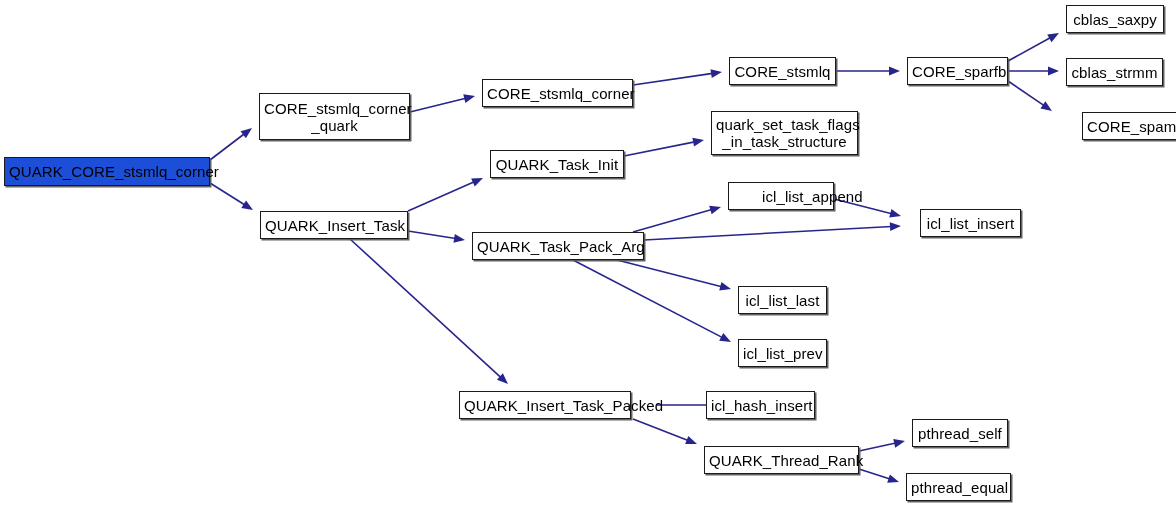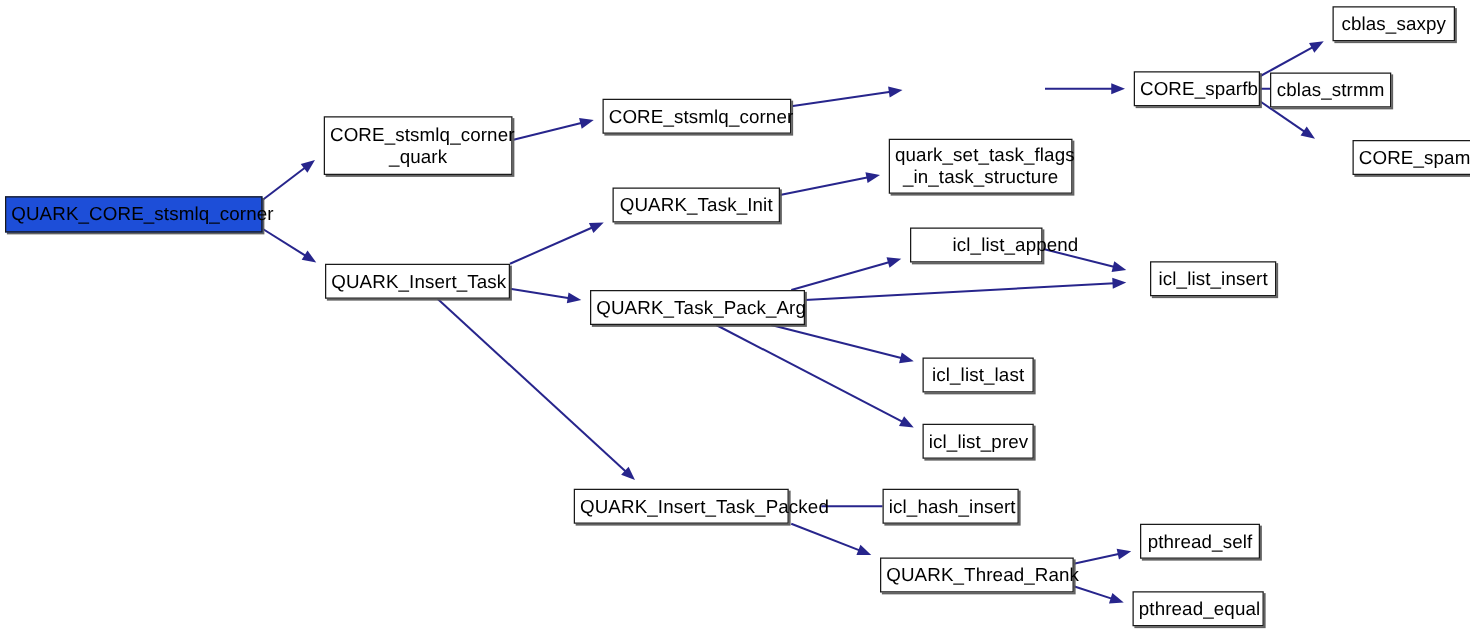--- a/index.html
+++ b/index.html
@@ -136,23 +136,24 @@
       </g>
       <g>
         <line x1="859" y1="469" x2="889.9651763470561" y2="479.06368231279316" stroke="#27258c" stroke-width="1.6"></line>
         <polygon points="899,482 887.1786465256744,482.784603106703 889.8986039622448,474.4155033018707" fill="#27258c"></polygon>
       </g>
     </svg>
 <div class="node root" style="left: 4px; top: 157px; width: 206px; height: 29px;"><span class="node-label">QUARK_CORE_stsmlq_corner</span></div>
     <div class="node" style="left: 259px; top: 93px; width: 151px; height: 47px;"><span class="node-label">CORE_stsmlq_corner
 _quark</span></div>
     <div class="node" style="left: 482px; top: 79px; width: 151px; height: 28px;"><span class="node-label">CORE_stsmlq_corner</span></div>
+    <div class="node" style="left: 729px; top: 57px; width: 107px; height: 28px;"><span class="node-label">CORE_stsmlq</span></div>
     <div class="node" style="left: 907px; top: 57px; width: 101px; height: 28px;"><span class="node-label">CORE_sparfb</span></div>
     <div class="node" style="left: 1066px; top: 5px; width: 98px; height: 28px;"><span class="node-label">cblas_saxpy</span></div>
-    <div class="node" style="left: 1016px; top: 58px; width: 97px; height: 28px;"><span class="node-label">cblas_strmm</span></div>
+    <div class="node" style="left: 1066px; top: 58px; width: 97px; height: 28px;"><span class="node-label">cblas_strmm</span></div>
     <div class="node" style="left: 1058px; top: 112px; width: 112px; height: 28px; margin-left: 24px;"><span class="node-label">CORE_spamm</span></div>
     <div class="node" style="left: 260px; top: 211px; width: 148px; height: 28px;"><span class="node-label">QUARK_Insert_Task</span></div>
     <div class="node" style="left: 490px; top: 150px; width: 134px; height: 28px;"><span class="node-label">QUARK_Task_Init</span></div>
     <div class="node" style="left: 711px; top: 111px; width: 147px; height: 44px;"><span class="node-label">quark_set_task_flags
 _in_task_structure</span></div>
     <div class="node" style="left: 472px; top: 232px; width: 172px; height: 28px;"><span class="node-label">QUARK_Task_Pack_Arg</span></div>
     <div class="node" style="left: 728px; top: 182px; width: 106px; height: 28px; padding-left: 29px;"><span class="node-label">icl_list_append</span></div>
     <div class="node" style="left: 920px; top: 209px; width: 101px; height: 28px;"><span class="node-label">icl_list_insert</span></div>
     <div class="node" style="left: 738px; top: 286px; width: 89px; height: 28px;"><span class="node-label">icl_list_last</span></div>
     <div class="node" style="left: 738px; top: 339px; width: 89px; height: 28px;"><span class="node-label">icl_list_prev</span></div>

